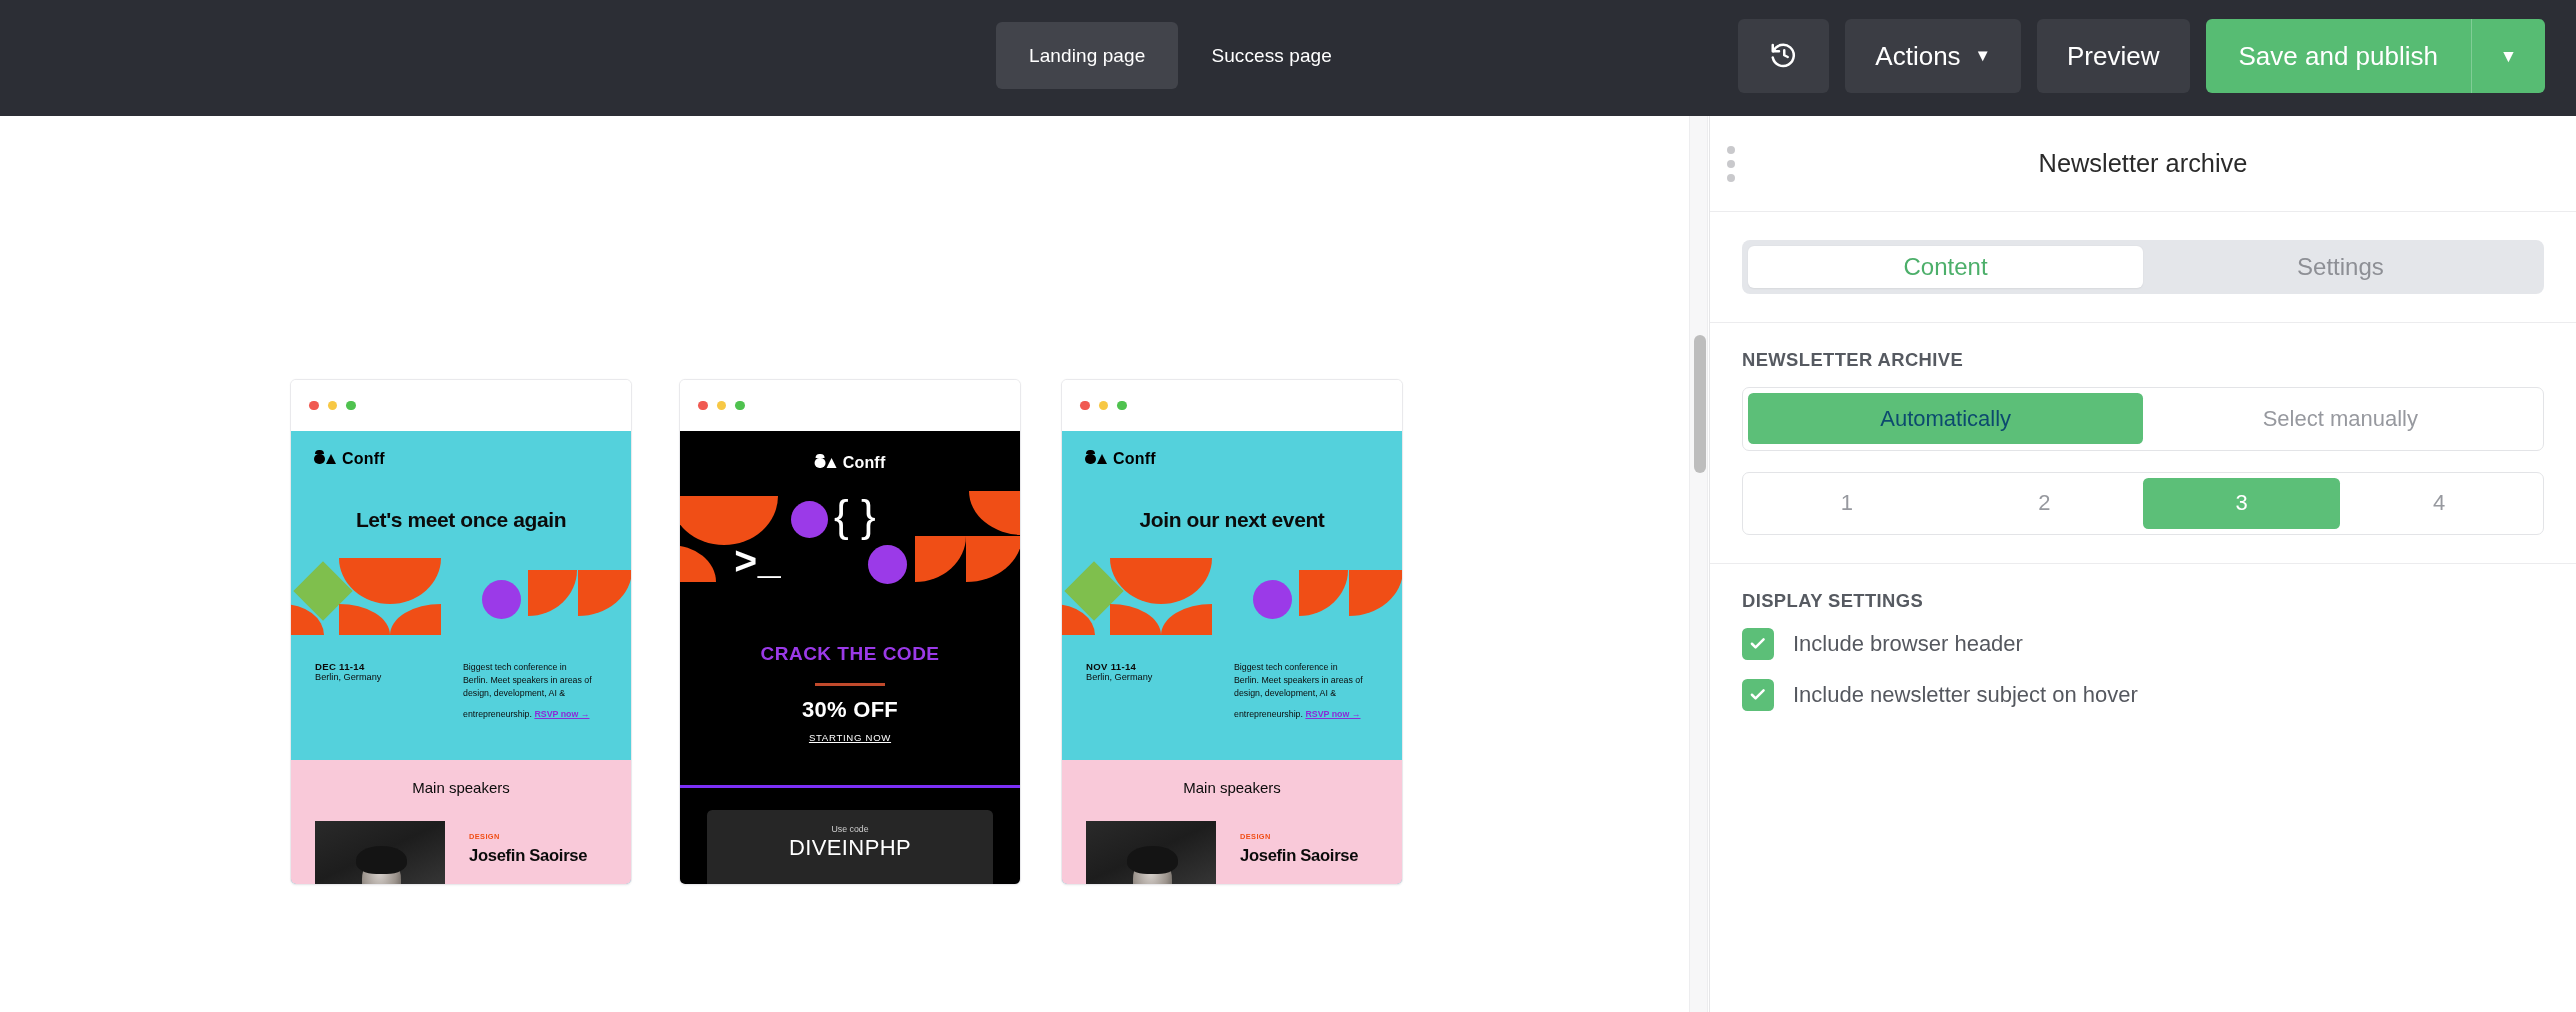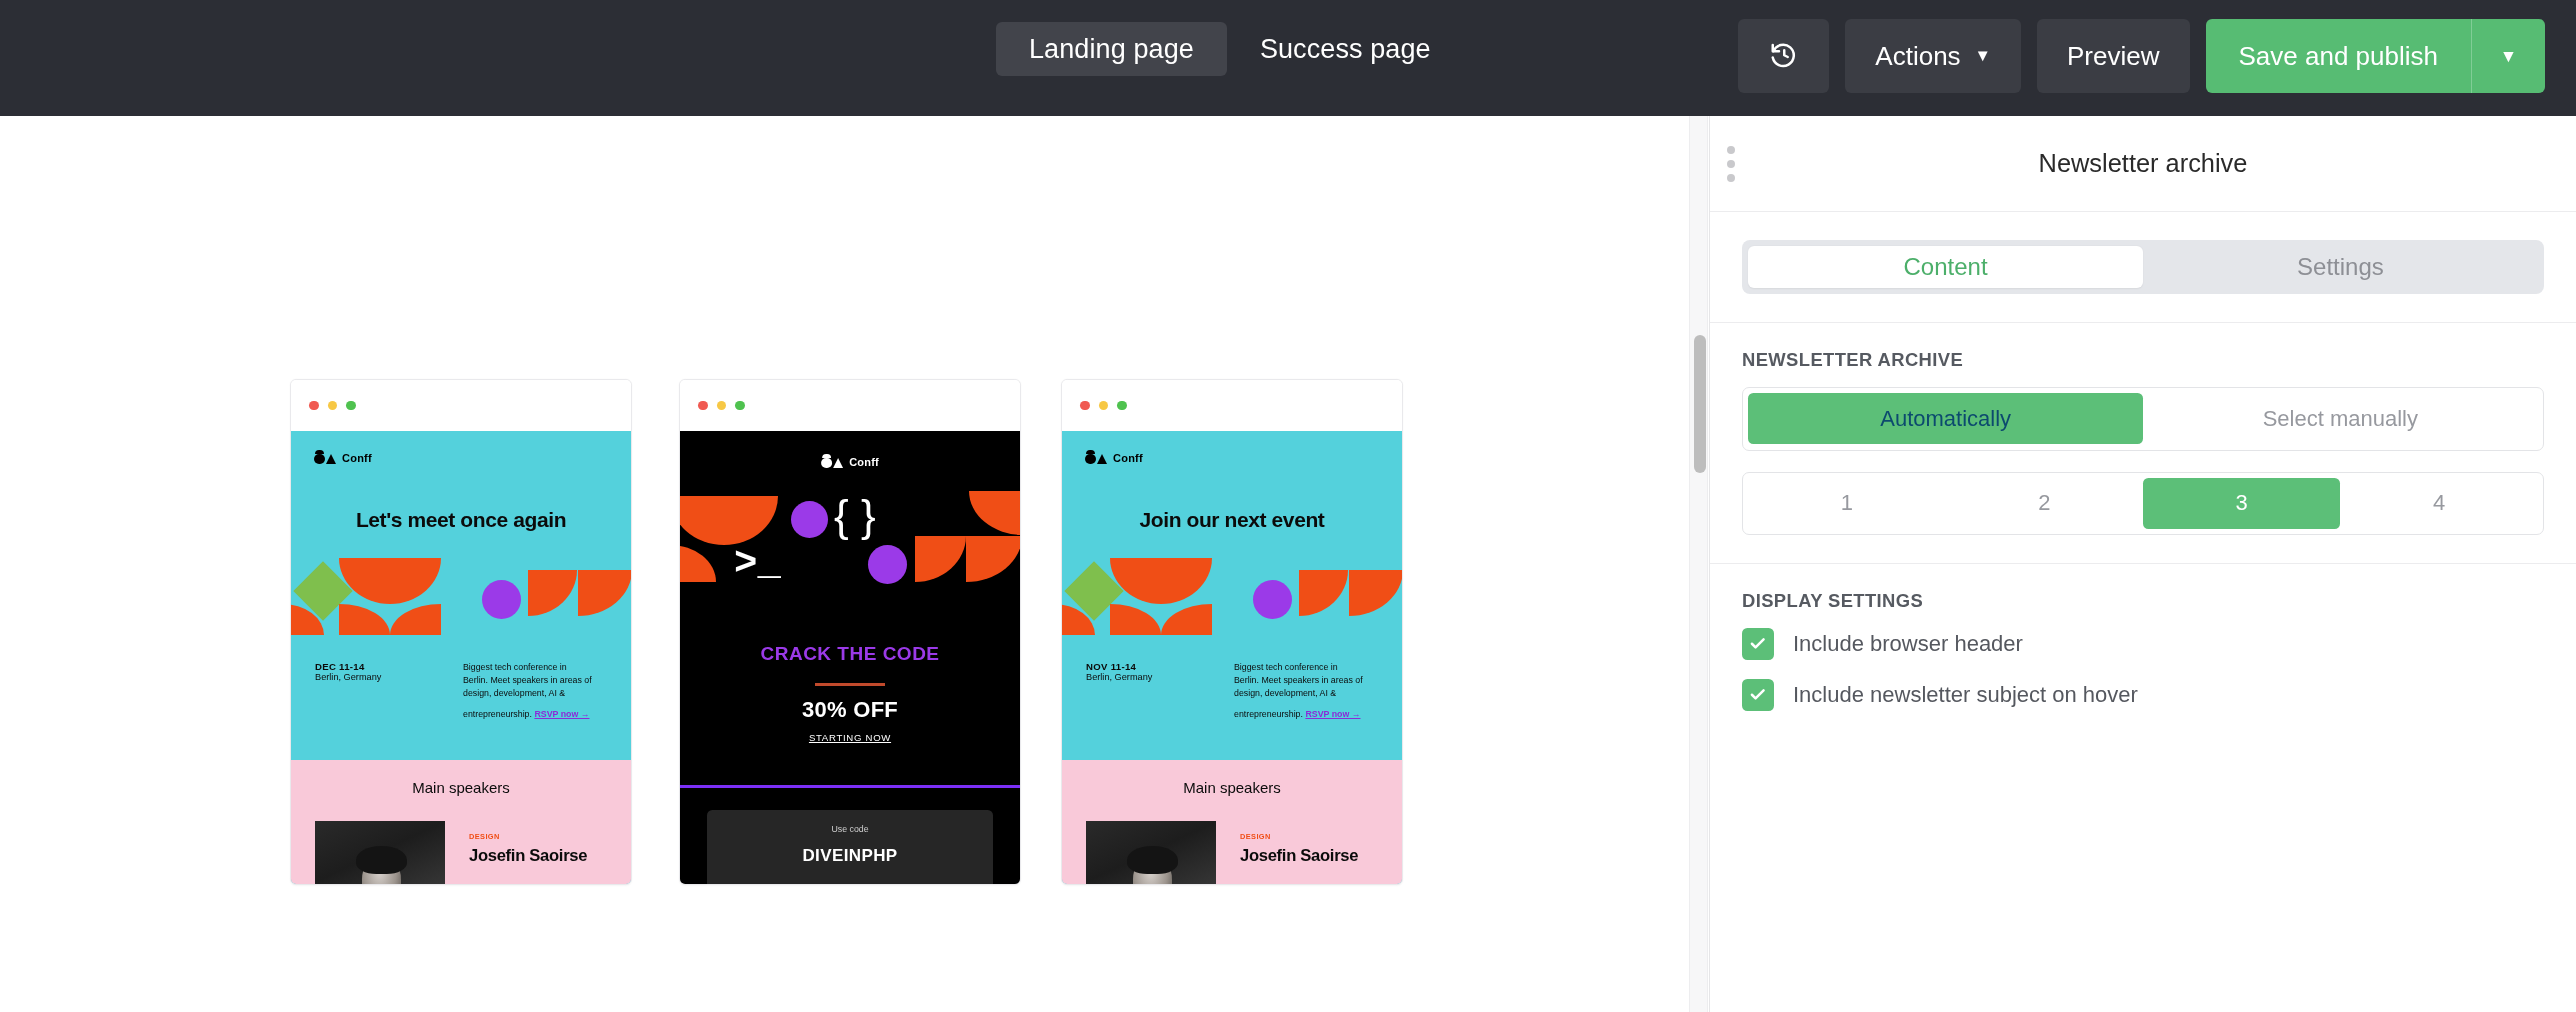--- a/index.html
+++ b/index.html
@@ -15,23 +15,23 @@
     position: absolute; top: 0; left: 0;
     width: 2576px; height: 116px;
     background: #2c2e35;
     display: flex; align-items: center;
   }
   .tabs-center {
     position: absolute; left: 996px; top: 22px;
     display: flex; align-items: center; gap: 0px;
   }
   .tab-btn {
-    height: 54px; padding: 0 33px;
+    height: 67px; padding: 0 33px;
     display: flex; align-items: center; justify-content: center;
-    font-size: 27px; color: #ffffff; border-radius: 6.1px;
+    font-size: 19px; color: #ffffff; border-radius: 6.1px;
     background: transparent; cursor: pointer;
     letter-spacing: 0.1px;
   }
   .tab-btn.active { background: #42444b; }
 
   .tools-right {
     position: absolute; right: 31px; top: 19px;
     display: flex; align-items: center; gap: 16px;
   }
   .icon-btn {
@@ -102,22 +102,22 @@
   .dot { width: 9.6px; height: 9.6px; border-radius: 50%; }
   .dot.r { background: #f05a52; }
   .dot.y { background: #f7c845; }
   .dot.g { background: #4fc24f; }
 
   .mail { position: relative; width: 100%; height: 456px; overflow: hidden; }
   .mail.teal { background: #54d1dc; }
   .mail.black { background: #000000; }
 
   .brand {
-    position: absolute; display: flex; align-items: flex-end; gap: 6.1px;
-    font-size: 11px; font-weight: 700; letter-spacing: 0.2px;
+    position: absolute; display: flex; align-items: flex-start; gap: 6.1px;
+    font-size: 16px; font-weight: 700; letter-spacing: 0.2px;
   }
   .brand.left { left: 23px; top: 19px; color: #000; }
   .brand.center { left: 50%; transform: translateX(-50%); top: 23px; color: #fff; }
   .logo-mark { position: relative; width: 22px; height: 14px; }
   .lm-circle { position: absolute; left: 0; bottom: 0; width: 10.5px; height: 10.5px; border-radius: 50%; background: currentColor; }
   .lm-cap { position: absolute; left: 0.9px; top: 0; width: 8.8px; height: 4.4px; border-radius: 4.4px 4.4px 0 0; background: currentColor; }
   .lm-tri {
     position: absolute; right: 0; bottom: 0;
     width: 0; height: 0;
     border-left: 5.3px solid transparent; border-right: 5.3px solid transparent;
@@ -206,21 +206,21 @@
     color: #fff; font-size: 9.6px; letter-spacing: 0.7px; text-decoration: underline;
   }
   .purple-rule {
     position: absolute; left: 0; right: 0; top: 354px; height: 2.6px; background: #7b2ff7;
   }
   .codebox {
     position: absolute; left: 27px; right: 27px; top: 379px; height: 79px;
     background: #262626; border-radius: 5.3px; text-align: center; padding-top: 14px;
   }
   .codebox .uc { color: #cfcfcf; font-size: 8.8px; }
-  .codebox .code { color: #fff; font-size: 17px; font-weight: 700; margin-top: 12px; letter-spacing: 0.4px; }
+  .codebox .code { color: #fff; font-size: 22px; font-weight: 400; margin-top: 1px; letter-spacing: 0.4px; }
 
   
   .panel {
     position: absolute; top: 116px; left: 1709px;
     width: 867px; height: 897px;
     background: #fff;
     border-left: 0.9px solid #e6e6e8;
   }
   .panel-head {
     height: 96px; display: flex; align-items: center; justify-content: center;

